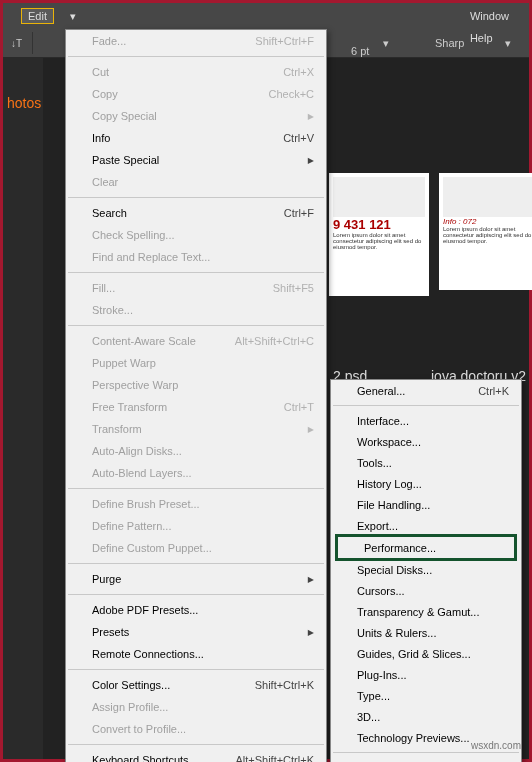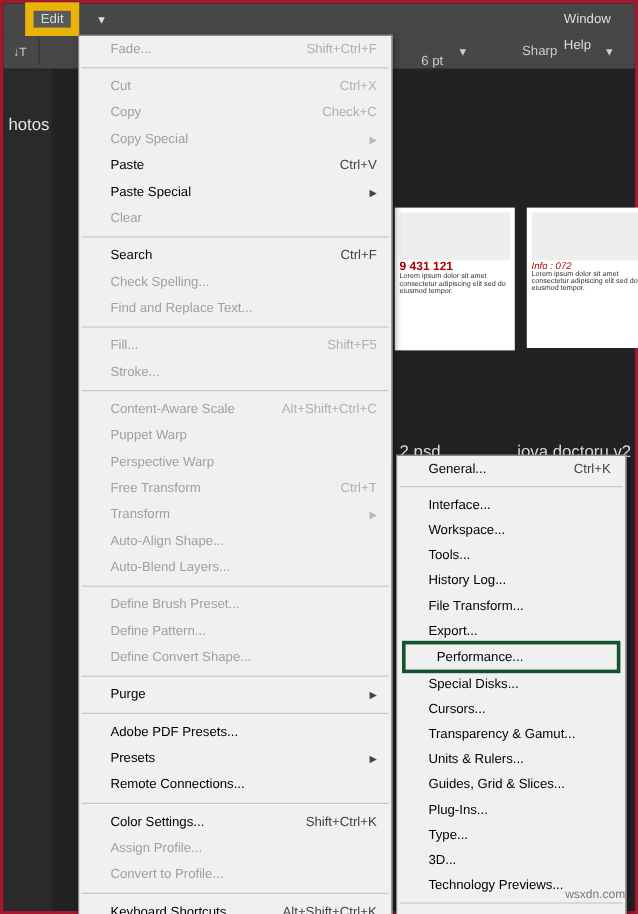--- a/index.html
+++ b/index.html
@@ -1,39 +1,39 @@
 <!DOCTYPE html>
 <html><head>
 <meta charset="utf-8">
 <style>
 * { margin: 0; padding: 0; box-sizing: border-box; }
 body { font-family: "Segoe UI", Tahoma, sans-serif; font-size: 11px; background: #1a1a1a; width: 532px; height: 762px; overflow: hidden; position: relative; }
 .outer-frame { border: 3px solid #a3182f; width: 532px; height: 762px; position: relative; }
 .app-bg { background: #2a2a2a; width: 100%; height: 100%; position: relative; }
 .menubar { display: flex; align-items: center; background: #474747; height: 26px; padding-left: 18px; gap: 6px; color: #ddd; }
 .menubar-item { padding: 4px 10px; cursor: pointer; }
-.edit-box { border: 7px solid #eab308; padding: 1px 6px; background: #5a5a5a; }
+.edit-box { border: 1px solid #eab308; padding: 1px 6px; background: #5a5a5a; }
 .dropdown-arrow { color: #ddd; padding-left: 10px; }
 .toolbar-row { display: flex; align-items: center; background: #474747; height: 28px; color: #ccc; padding-left: 2px; gap: 2px; font-size: 11px; }
 .toolbar-icon { width: 28px; height: 22px; display: flex; align-items: center; justify-content: center; border-right: 1px solid #333; }
-.sidebar-label { position: absolute; top: 90px; left: 0; color: #e5e5e5; background: #2a2a2a; padding: 2px 4px; font-size: 14px; }
+.sidebar-label { position: absolute; top: 90px; left: 0; color: #f97316; background: #2a2a2a; padding: 2px 4px; font-size: 14px; }
 .menu { position: absolute; top: 26px; left: 62px; width: 262px; background: #f0f0f0; border: 1px solid #888; box-shadow: 2px 2px 6px rgba(0,0,0,0.4); }
 .menu-item { display: flex; align-items: center; height: 22px; padding: 0 12px 0 26px; color: #000; cursor: pointer; position: relative; }
 .menu-item[data-disabled="true"] { color: #a0a0a0; }
 .menu-shortcut { margin-left: auto; color: #444; }
 .menu-item[data-disabled="true"] .menu-shortcut { color: #b0b0b0; }
 .menu-sep { height: 1px; background: #c8c8c8; margin: 4px 2px; }
 .menu-arrow { margin-left: auto; color: #444; font-size: 8px; }
 .menu-item[data-disabled="true"] .menu-arrow { color: #b8b8b8; }
 .submenu { position: absolute; top: 376px; left: 327px; width: 192px; background: #f0f0f0; border: 1px solid #888; box-shadow: 2px 2px 6px rgba(0,0,0,0.4); }
 .submenu .menu-item { height: 21px; }
 .redbox-perf { border: 3px solid #14532d; margin: -2px 4px; }
 .content-area { position: absolute; top: 55px; left: 40px; right: 0; bottom: 0; background: #222; }
 .thumb-card { position: absolute; width: 100px; background: #fff; font-size: 6px; color: #333; padding: 4px; }
-.thumb-card .title-red { color: #a00; font-weight: bold; font-size: 10px; }
+.thumb-card .title-red { color: #a00; font-weight: bold; font-size: 13px; }
 .thumb-card .info-red { color: #a00; font-style: italic; font-size: 8px; }
 .thumb-caption { color: #ddd; font-size: 14px; position: absolute; }
 .thumb-date { color: #888; font-size: 9px; position: absolute; }
 .watermark { position: absolute; bottom: 8px; right: 8px; color: #777; font-size: 10px; }
 .appuals-logo { position: absolute; top: 350px; left: 180px; opacity: 0.35; font-size: 14px; font-weight: bold; color: #2a6cb0; letter-spacing: 1px; display: flex; align-items: center; gap: 6px; }
 .appuals-guy { width: 40px; height: 50px; background: #d99a3a; border-radius: 6px; position: relative; }
 .menubar .right-items { position: absolute; right: 10px; display: flex; gap: 2px; flex-direction: column; }
 </style>
 </head>
 <body>
@@ -98,21 +98,21 @@
         </div>
         <div class="menu-item" data-disabled="true">
           <span>Copy</span>
           <span class="menu-shortcut">Check+C</span>
         </div>
         <div class="menu-item" data-disabled="true">
           <span>Copy Special</span>
           <span class="menu-arrow">▶</span>
         </div>
         <div class="menu-item">
-          <span>Paste</span>
+          <span>Info</span>
           <span class="menu-shortcut">Ctrl+V</span>
         </div>
         <div class="menu-item">
           <span>Paste Special</span>
           <span class="menu-arrow">▶</span>
         </div>
         <div class="menu-item" data-disabled="true">
           <span>Clear</span>
         </div>
         <div class="menu-sep"></div>
@@ -147,34 +147,34 @@
         </div>
         <div class="menu-item" data-disabled="true">
           <span>Free Transform</span>
           <span class="menu-shortcut">Ctrl+T</span>
         </div>
         <div class="menu-item" data-disabled="true">
           <span>Transform</span>
           <span class="menu-arrow">▶</span>
         </div>
         <div class="menu-item" data-disabled="true">
-          <span>Auto-Align Shape...</span>
+          <span>Auto-Align Disks...</span>
         </div>
         <div class="menu-item" data-disabled="true">
           <span>Auto-Blend Layers...</span>
         </div>
         <div class="menu-sep"></div>
         <div class="menu-item" data-disabled="true">
           <span>Define Brush Preset...</span>
         </div>
         <div class="menu-item" data-disabled="true">
           <span>Define Pattern...</span>
         </div>
         <div class="menu-item" data-disabled="true">
-          <span>Define Convert Shape...</span>
+          <span>Define Custom Puppet...</span>
         </div>
         <div class="menu-sep"></div>
         <div class="menu-item">
           <span>Purge</span>
           <span class="menu-arrow">▶</span>
         </div>
         <div class="menu-sep"></div>
         <div class="menu-item">
           <span>Adobe PDF Presets...</span>
         </div>
@@ -215,21 +215,21 @@
         <div class="menu-item">
           <span>Workspace...</span>
         </div>
         <div class="menu-item">
           <span>Tools...</span>
         </div>
         <div class="menu-item">
           <span>History Log...</span>
         </div>
         <div class="menu-item">
-          <span>File Transform...</span>
+          <span>File Handling...</span>
         </div>
         <div class="menu-item">
           <span>Export...</span>
         </div>
         <div class="redbox-perf">
           <div class="menu-item">
             <span>Performance...</span>
           </div>
         </div>
         <div class="menu-item">

